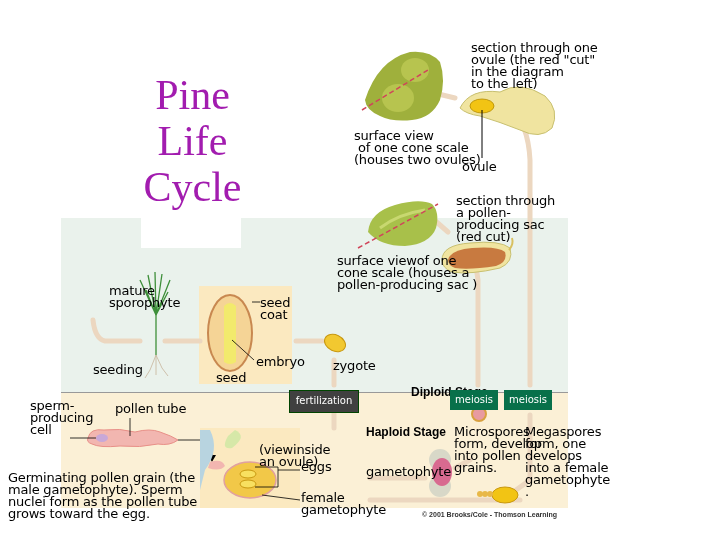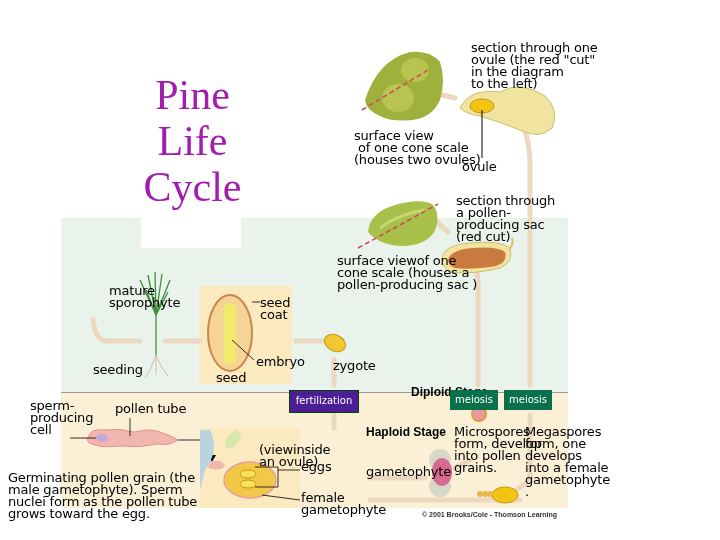--- a/index.html
+++ b/index.html
@@ -6,21 +6,21 @@
   body { width:720px; height:540px; position:relative; overflow:hidden; background:#ffffff;
          font-family:"Liberation Sans", sans-serif; }
   .lbl { position:absolute; font-size:13px; line-height:12px; color:#000; white-space:pre; font-family:"DejaVu Sans", sans-serif; letter-spacing:-0.2px; }
   #title { position:absolute; left:135px; top:72px; width:115px; text-align:center;
            font-family:"Liberation Serif", serif; font-size:42px; line-height:46px; color:#a21caf; white-space:pre; }
   #bg-diploid { position:absolute; left:61px; top:218px; width:507px; height:175px; background:#eaf2ec; }
   #bg-haploid { position:absolute; left:61px; top:393px; width:507px; height:115px; background:#fbf0d6; }
   #white-notch { position:absolute; left:141px; top:218px; width:100px; height:30px; background:#fff; }
   #stage-line { position:absolute; left:61px; top:392px; width:507px; height:1px; background:#999; }
   .greenbox { position:absolute; color:#fff; font-size:10px; line-height:20px; text-align:center; font-family:"DejaVu Sans", sans-serif; }
-  #fert { left:289px; top:390px; width:68px; height:21px; background:#4c1d95; border:1px solid #004400; }
+  #fert { left:289px; top:390px; width:68px; height:21px; background:#404040; border:1px solid #004400; }
   #meio1 { left:450px; top:390px; width:48px; height:20px; background:#08704a; }
   #meio2 { left:504px; top:390px; width:48px; height:20px; background:#08704a; }
   .stage { position:absolute; font-weight:bold; font-size:12px; color:#000; font-family:"Liberation Sans", sans-serif; }
   #copyright { position:absolute; left:422px; top:511px; font-size:7px; font-weight:bold; color:#333; font-family:"Liberation Sans", sans-serif; }
   #seed-panel { position:absolute; left:199px; top:286px; width:93px; height:98px; background:#fbe9c0; }
   #ovule-panel { position:absolute; left:200px; top:428px; width:100px; height:80px; background:#fbe9c0; }
   svg { position:absolute; left:0; top:0; }
 </style>
 </head>
 <body>

